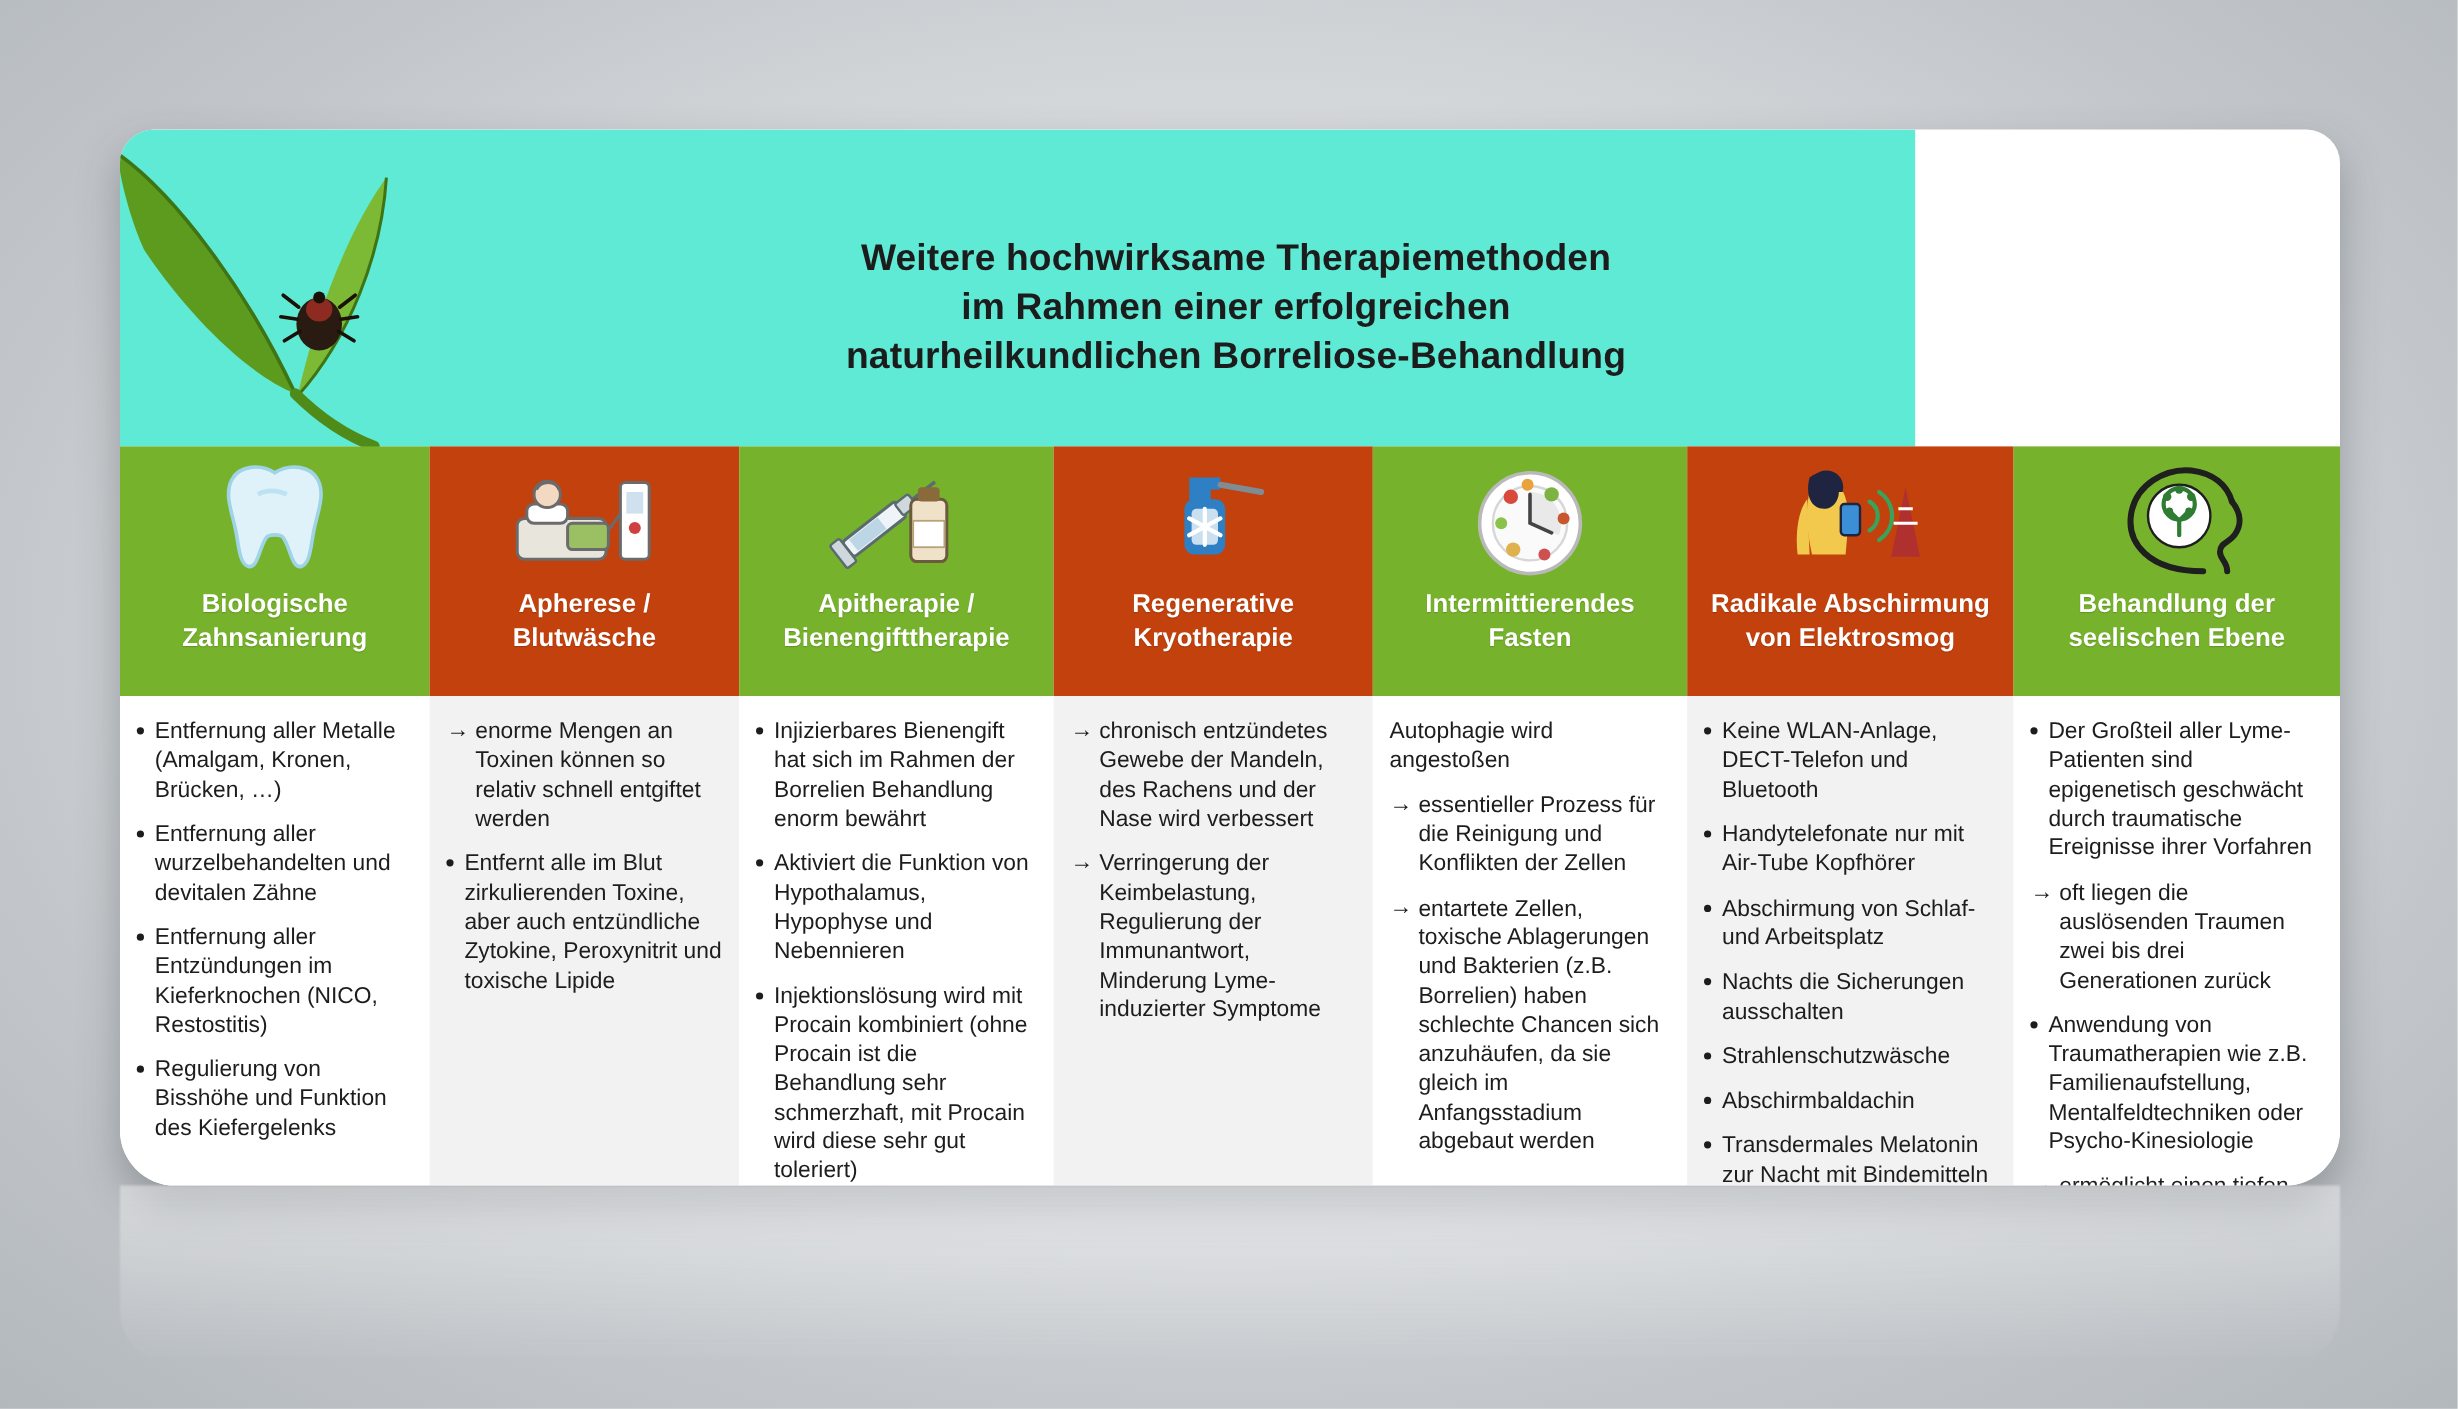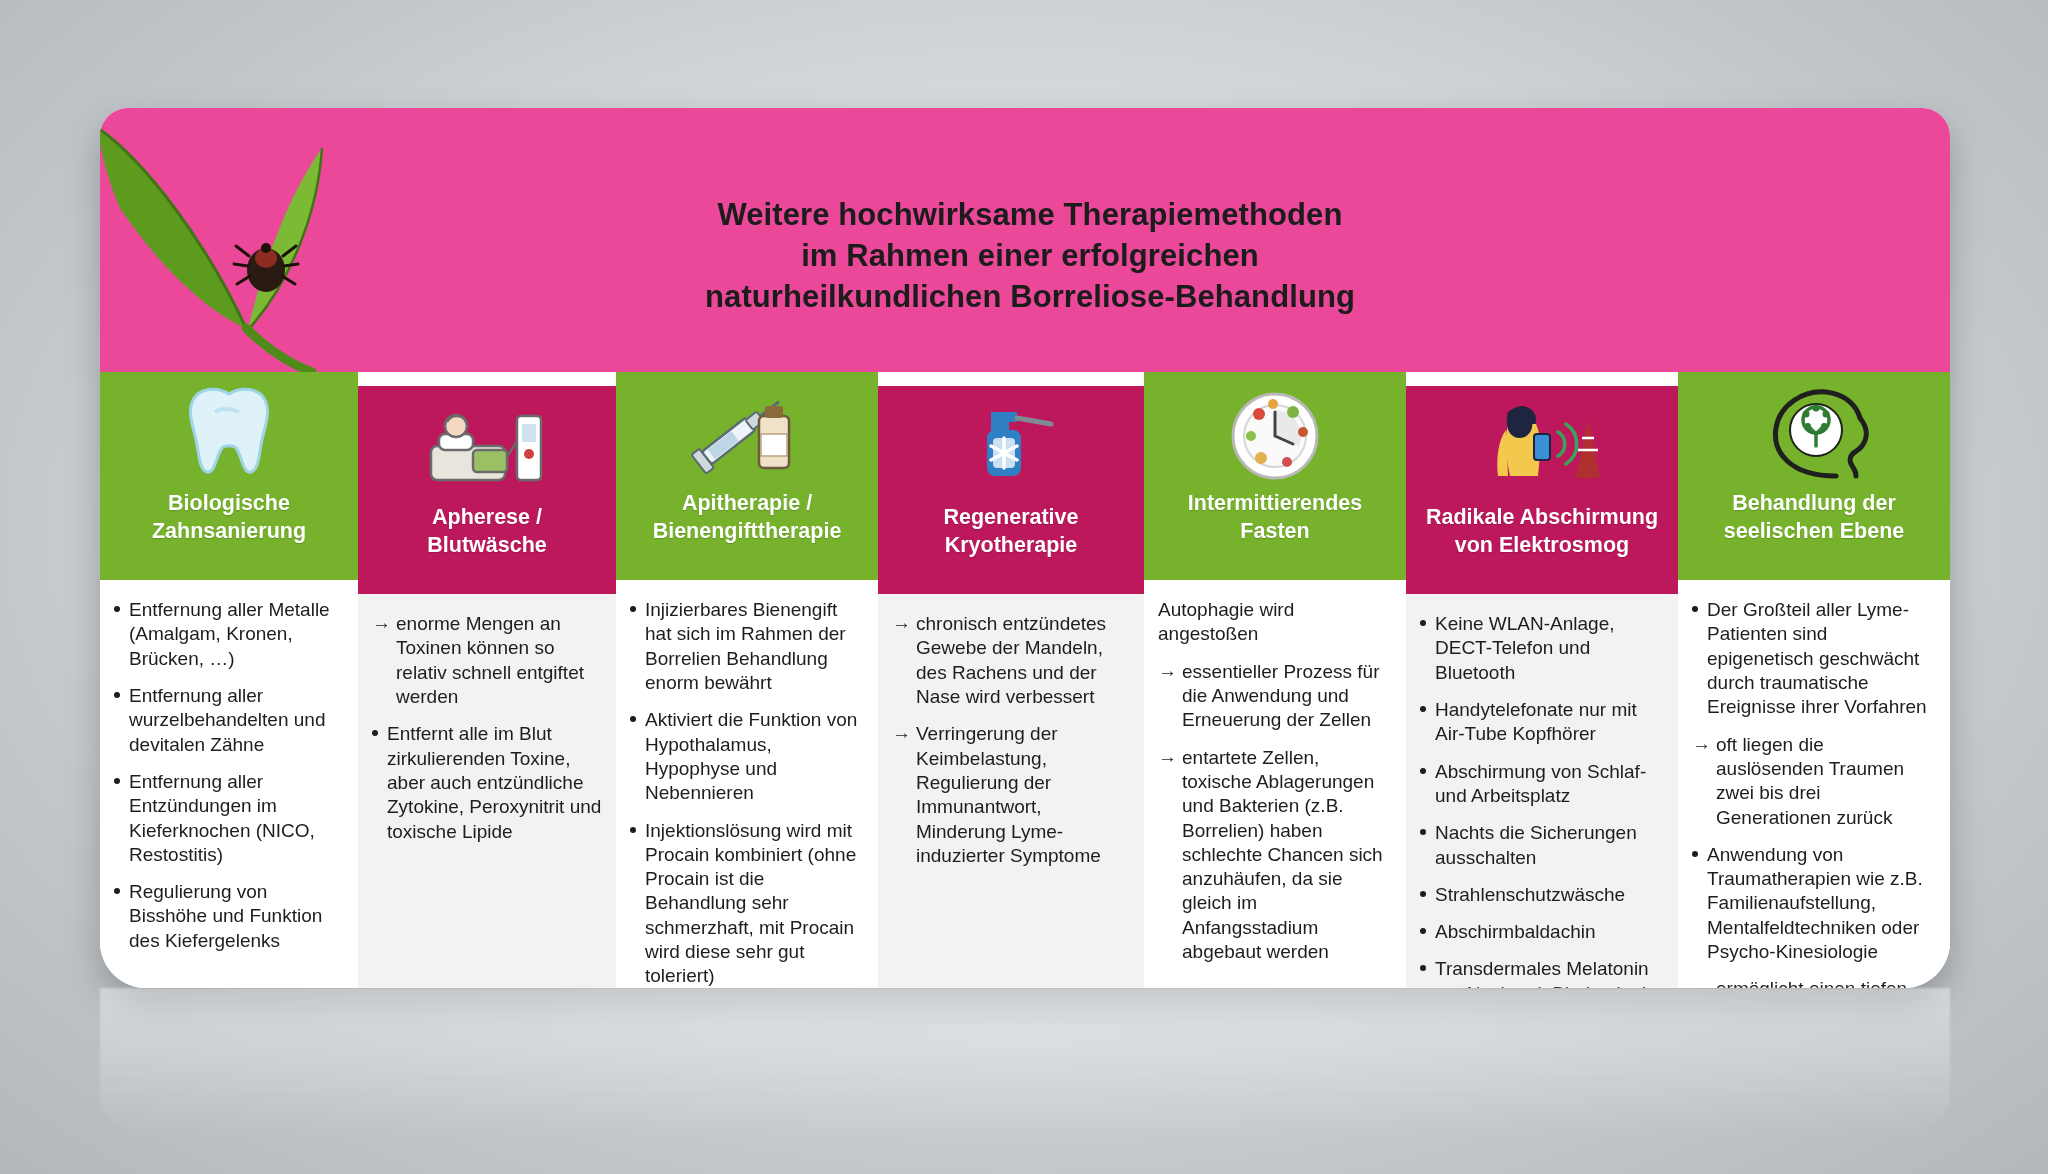--- a/index.html
+++ b/index.html
@@ -14,41 +14,41 @@
   }
   .card{
     position:absolute;left:0;top:0;width:1850px;height:880px;
     background:#ffffff;
     border-radius:28px 28px 46px 46px;
     box-shadow:0 16px 34px rgba(60,65,70,.35);
     overflow:hidden;
   }
   
   .header{
-    position:absolute;left:0;top:0;width:1850px;height:264px;background:#ec4899;
+    position:absolute;left:0;top:0;width:1496px;height:264px;background:#5eead4;
   }
   .header-title{
     position:absolute;left:430px;top:86px;width:1000px;
     text-align:center;color:#1c1c1c;
     font-size:31px;font-weight:bold;line-height:1.33;
     letter-spacing:.1px;
   }
   
   .leaf-wrap{position:absolute;left:-14px;top:14px;width:320px;height:270px;}
   
   .cols{
     position:absolute;left:0;top:264px;width:1850px;height:616px;display:flex;
   }
   .col{position:relative;height:616px;box-sizing:border-box;}
   .col .head{
     position:relative;height:208px;width:100%;box-sizing:border-box;
     display:flex;flex-direction:column;align-items:center;justify-content:flex-start;
   }
   .col.green .head{background:#76b22b;}
-  .col.gray  .head{background:#be185d;margin-top:14px;}
+  .col.gray  .head{background:#c2410c;}
   .col .icon{
     height:118px;width:100%;display:flex;align-items:center;justify-content:center;
     padding-top:10px;box-sizing:border-box;
   }
   .col .title{
     color:#fff;font-weight:bold;font-size:21.5px;line-height:1.28;text-align:center;
     padding:0 6px;text-shadow:0 1px 1px rgba(0,0,0,.18);
   }
   .col .body{
     position:relative;height:408px;box-sizing:border-box;
@@ -236,21 +236,21 @@
               </svg>
             </div>
             <div class="title">
               <div>Intermittierendes</div>
               <div>Fasten</div>
             </div>
           </div>
           <div class="body">
             <ul class="points">
               <li class="plain">Autophagie wird angestoßen</li>
-              <li class="arrow">essentieller Prozess für die Anwendung und Erneuerung der Zellen</li>
+              <li class="arrow">essentieller Prozess für die Reinigung und Konflikten der Zellen</li>
               <li class="arrow">entartete Zellen, toxische Ablagerungen und Bakterien (z.B. Borrelien) haben schlechte Chancen sich anzuhäufen, da sie gleich im Anfangsstadium abgebaut werden</li>
             </ul>
           </div>
         </div>
         <div class="col gray" style="width: 272px;">
           <div class="head">
             <div class="icon">
               <svg width="128" height="112" viewBox="0 0 128 112">
                 <circle cx="44" cy="26" r="14" fill="#1f2440"></circle>
          <path d="M30 30c-4 16-2 34 2 52h28c2-22 4-40-2-52z" fill="#f2c94c"></path>

